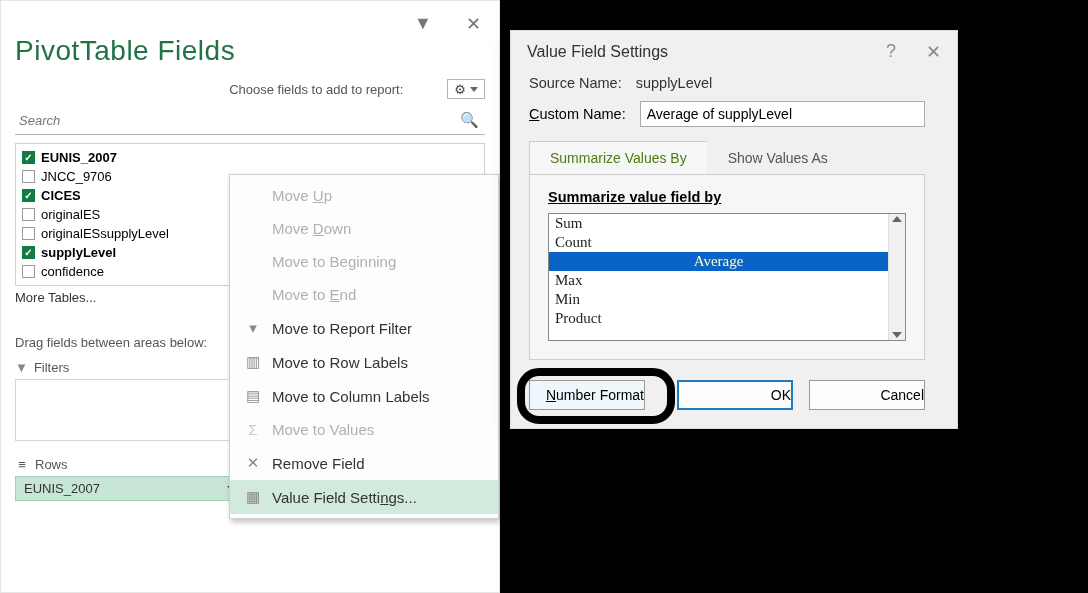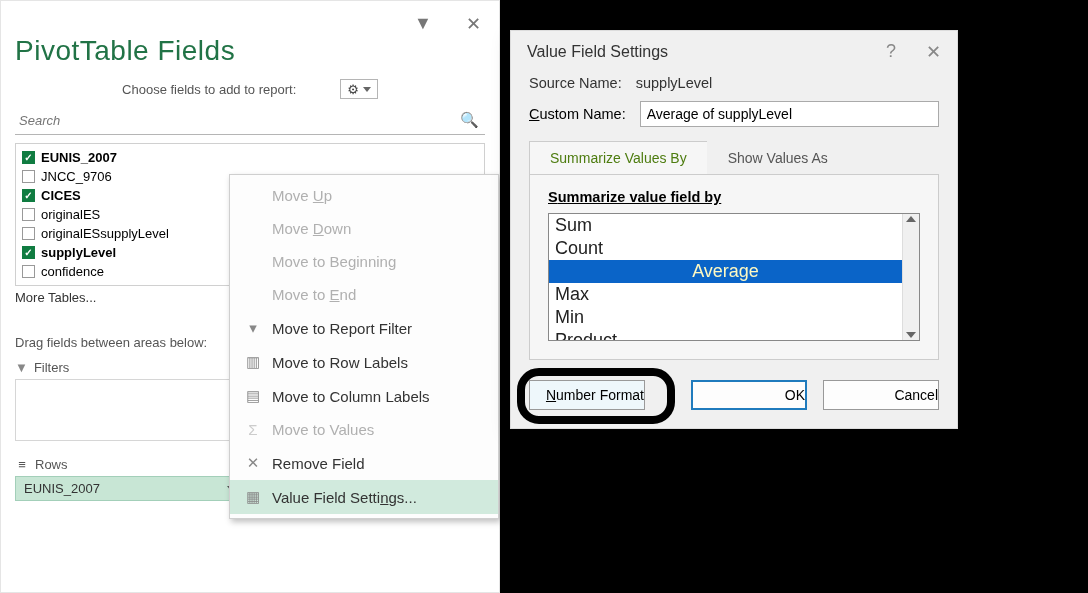--- a/index.html
+++ b/index.html
@@ -1,21 +1,21 @@
 <!DOCTYPE html>
 <html><head>
 <meta charset="utf-8">
 <style>
 * { margin: 0; padding: 0; box-sizing: border-box; font-family: "Segoe UI", Tahoma, sans-serif; }
 body { width: 1088px; height: 593px; background: #000; display: flex; overflow: hidden; }
 .left-panel { width: 500px; height: 593px; background: #fff; border: 1px solid #e5e5e5; padding: 10px 14px; position: relative; }
 .panel-title { font-size: 28px; font-weight: 400; color: #217346; letter-spacing: 0.5px; margin-bottom: 12px; margin-top: 24px; }
 .title-controls { position: absolute; top: 12px; right: 18px; display: flex; gap: 34px; }
 .title-controls span { color: #777; font-size: 18px; cursor: pointer; }
-.subtitle-row { display: flex; align-items: center; justify-content: center; margin-bottom: 10px; gap: 44px; }
+.subtitle-row { display: flex; align-items: center; justify-content: flex-end; margin-bottom: 10px; gap: 44px; }
 .subtitle { font-size: 13px; color: #555; }
 .gear-box { border: 1px solid #b5b5b5; padding: 2px 6px 1px 6px; display: flex; align-items: center; gap: 4px; cursor: pointer; }
 .gear-ico { font-size: 13px; color: #444; }
 .caret-dn { width: 0; height: 0; border-left: 4px solid transparent; border-right: 4px solid transparent; border-top: 5px solid #666; }
 .search-row { position: relative; margin-bottom: 8px; }
 .search-row input { width: 100%; border: none; border-bottom: 1px solid #b5b5b5; padding: 4px 28px 6px 4px; font-size: 13px; font-style: italic; color: #888; outline: none; }
 .search-ico { position: absolute; right: 6px; top: 2px; color: #555; font-size: 15px; }
 .field-list { border: 1px solid #d0d0d0; padding: 4px 6px; }
 .field-item { display: flex; align-items: center; padding: 2px 0; font-size: 13px; }
 .cb { width: 13px; height: 13px; border: 1px solid #999; margin-right: 6px; display: flex; align-items: center; justify-content: center; font-size: 10px; }
@@ -39,34 +39,34 @@
 .cm-item.sel { background: #d1eadd; }
 .cm-ico { width: 18px; display: inline-flex; justify-content: center; color: #888; font-size: 15px; }
 .cm-item.disabled .cm-ico { color: #ccc; }
 .cm-item .u { text-decoration: underline; }
 
 .right-panel { width: 468px; height: 593px; background: #000; position: relative; border-radius: 19px; }
 .dialog { position: absolute; top: 30px; left: 10px; right: 10px; background: #f0f0f0; border: 1px solid #dcdcdc; box-shadow: 0 6px 18px rgba(0,0,0,0.18); }
 .dlg-head { display: flex; justify-content: space-between; align-items: center; padding: 10px 16px 12px 16px; }
 .dlg-title { font-size: 16px; color: #333; }
 .dlg-ctrls { display: flex; gap: 30px; color: #888; font-size: 18px; }
-.dlg-body { padding: 0 18px 18px 18px; }
+.dlg-body { padding: 0 32px 18px 18px; }
 .src-row { display: flex; gap: 14px; font-size: 14.5px; color: #333; margin-bottom: 10px; align-items: center; }
 .cust-row { display: flex; gap: 14px; align-items: center; margin-bottom: 14px; font-size: 14.5px; }
 .cust-row .label .u { text-decoration: underline; }
 .cust-input { flex: 1; border: 1px solid #aaa; padding: 4px 6px; font-size: 14px; background: #fff; }
 .tabbar { display: flex; border-bottom: 1px solid #ccc; }
 .tab { padding: 8px 20px; font-size: 14px; color: #4d7c0f; background: #f6f6f6; border: 1px solid #ccc; border-bottom: none; margin-right: -1px; cursor: pointer; }
 .tab.inactive { background: #f0f0f0; border-color: transparent; color: #555; }
 .tab-content { border: 1px solid #ccc; border-top: none; background: #f6f6f6; padding: 14px 18px 18px 18px; }
 .tc-head { font-weight: bold; font-size: 14.5px; text-decoration: underline; margin-bottom: 8px; }
 .tc-desc { font-size: 14.5px; color: #333; margin-bottom: 10px; line-height: 1.45; }
 .calc-list { width: 100%; height: 128px; border: 1px solid #888; background: #fff; overflow: hidden; display: flex; }
 .calc-items { flex: 1; }
-.calc-opt { padding: 1px 6px; font-size: 18px; color: #222; cursor: pointer; }
+.calc-opt { padding: 1px 6px; font-size: 15px; color: #222; cursor: pointer; font-family: Liberation Serif, serif; }
 .calc-opt.sel { background: #0a64c8; color: #fef9c3; text-align: center; }
 .calc-scroll { width: 17px; background: #f0f0f0; border-left: 1px solid #ddd; display: flex; flex-direction: column; justify-content: space-between; align-items: center; padding:2px 0; }
 .arrow-up { width:0; height:0; border-left:5px solid transparent; border-right:5px solid transparent; border-bottom:6px solid #666; }
 .arrow-down { width:0; height:0; border-left:5px solid transparent; border-right:5px solid transparent; border-top:6px solid #666; }
 .dlg-footer { display: flex; justify-content: space-between; align-items: center; margin-top: 20px; position: relative; }
 .nf-wrap { position: relative; }
 .circle-annot { position: absolute; left: -12px; top: -12px; width: 158px; height: 56px; border: 8px solid #000; border-radius: 22px; pointer-events: none; }
 .btn { width: 116px; height: 30px; border: 1px solid #999; background: #fdfdfd; font-size: 14px; cursor: pointer; text-align: right; }
 .btn.nf { background: #eef7fb; }
 .btn.ok { border: 2px solid #1f7bbd; }

